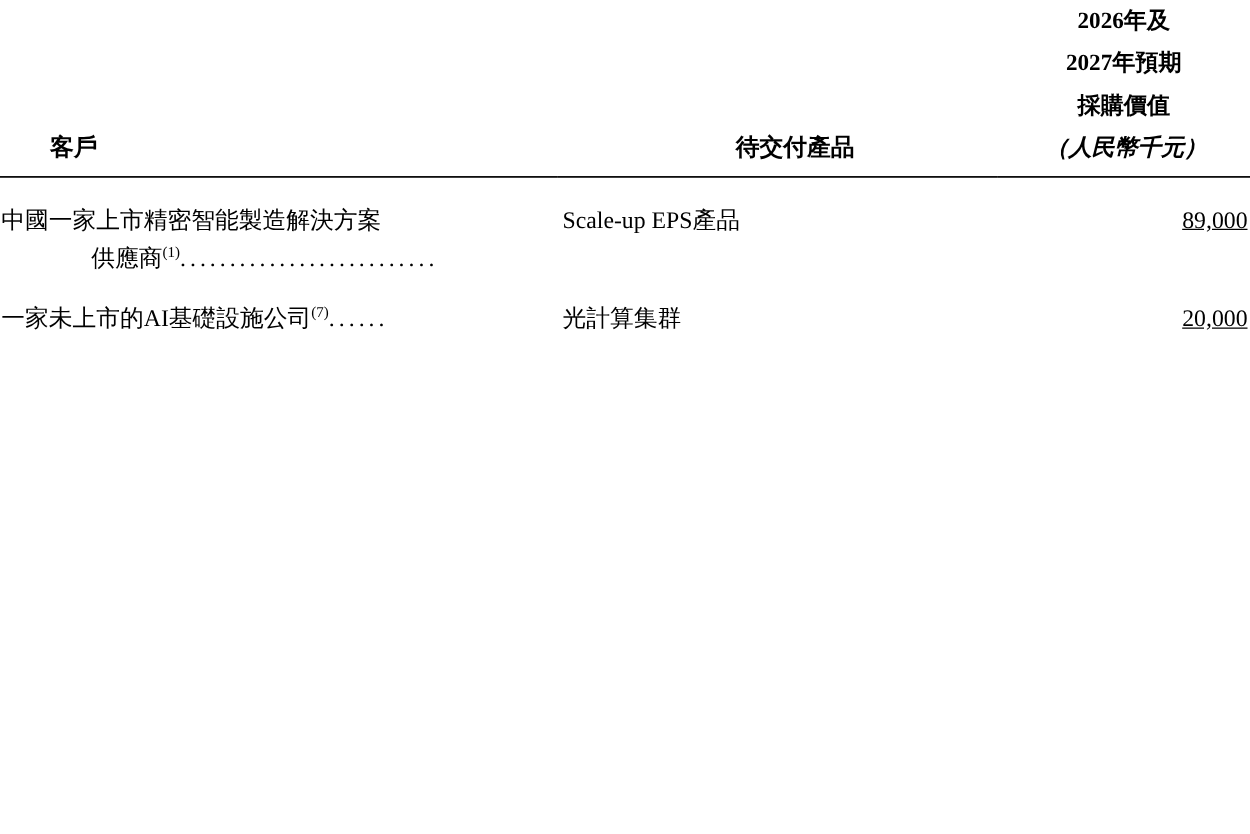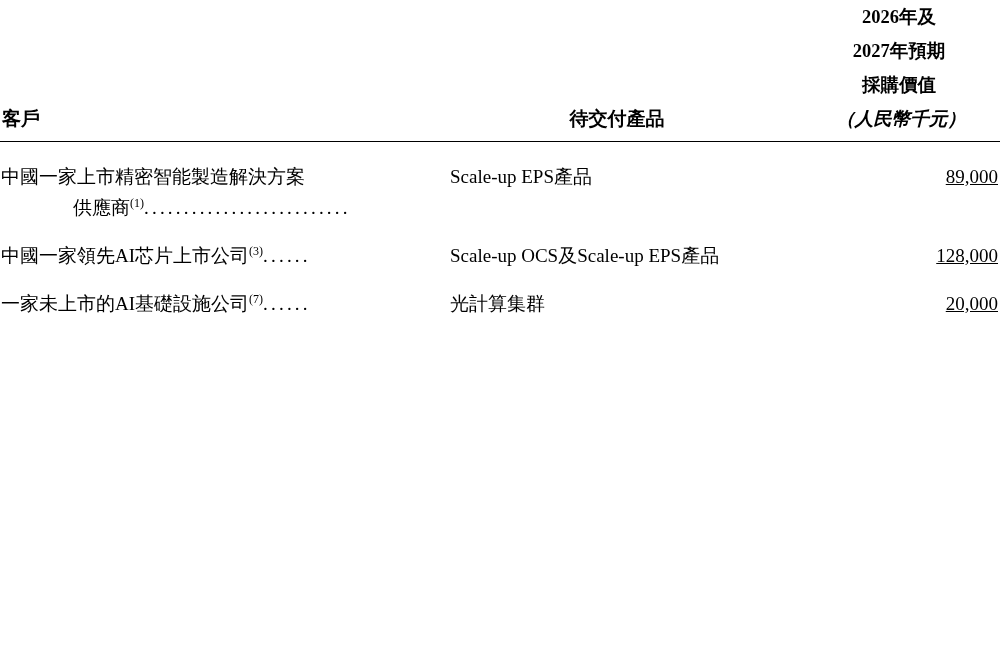--- a/index.html
+++ b/index.html
@@ -43,20 +43,21 @@
   }
   .hdr-stack .line { display: block; white-space: nowrap; }
   .hdr-stack .unit {
     font-style: italic;
     font-weight: bold;
   }
   .hdr-label {
     font-weight: bold;
     font-size: 19px;
     line-height: 34px;
+    margin-left: 38px;
   }
   .hdr-customer { text-align: left; padding-left: 2px; }
   .hdr-product  { text-align: center; }
   .hdr-empty-spacer { height: 86px; }
 
   th.ruled {
     border-bottom: 1.2px solid #000;
     padding-bottom: 5px;
   }
   th.ruled.hdr-customer { padding-right: 14px; }
@@ -145,27 +146,20 @@
       <tr>
         <td class="cust">
           <span class="nm">中國一家上市精密智能製造解決方案</span>
           <span class="indent"><span>供應商</span><sup>(1)</sup><span class="leader">..........................</span></span>
         </td>
         <td class="prod">Scale-up EPS產品</td>
         <td class="val">89,000</td>
       </tr>
 
 
-      <tr>
-        <td class="cust">
-          <span class="nm"><span>中國一家領先AI芯片上市公司</span><sup>(3)</sup><span class="leader">......</span></span>
-        </td>
-        <td class="prod">Scale-up OCS及Scale-up EPS產品</td>
-        <td class="val">128,000</td>
-      </tr>
 
 
 
 
       <tr>
         <td class="cust">
           <span class="nm"><span>一家未上市的AI基礎設施公司</span><sup>(7)</sup><span class="leader">......</span></span>
         </td>
         <td class="prod">光計算集群</td>
         <td class="val">20,000</td>

